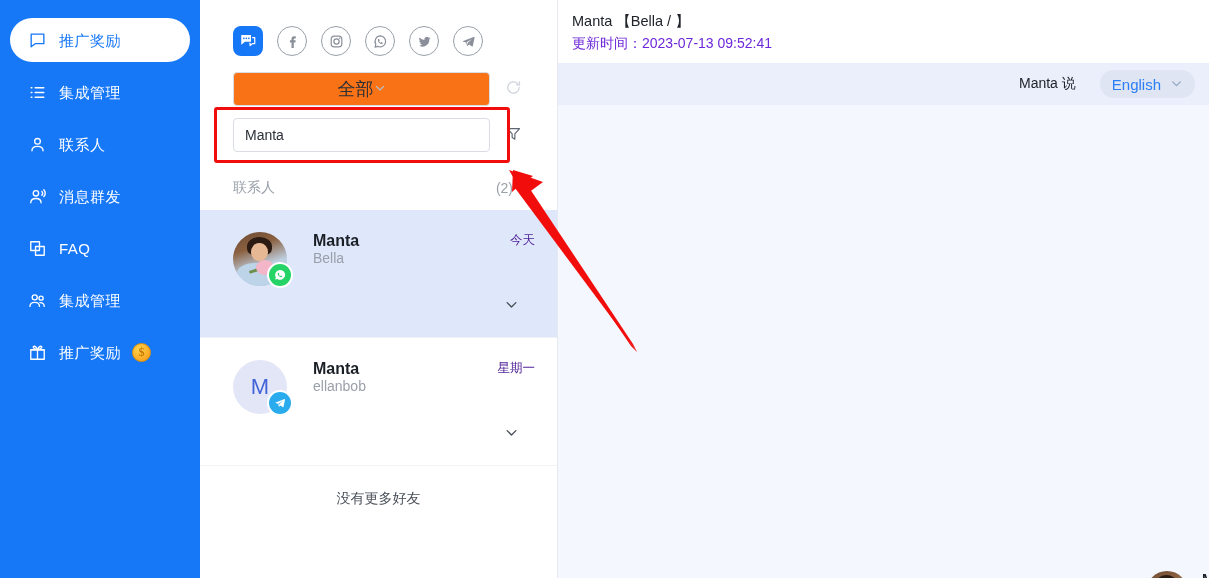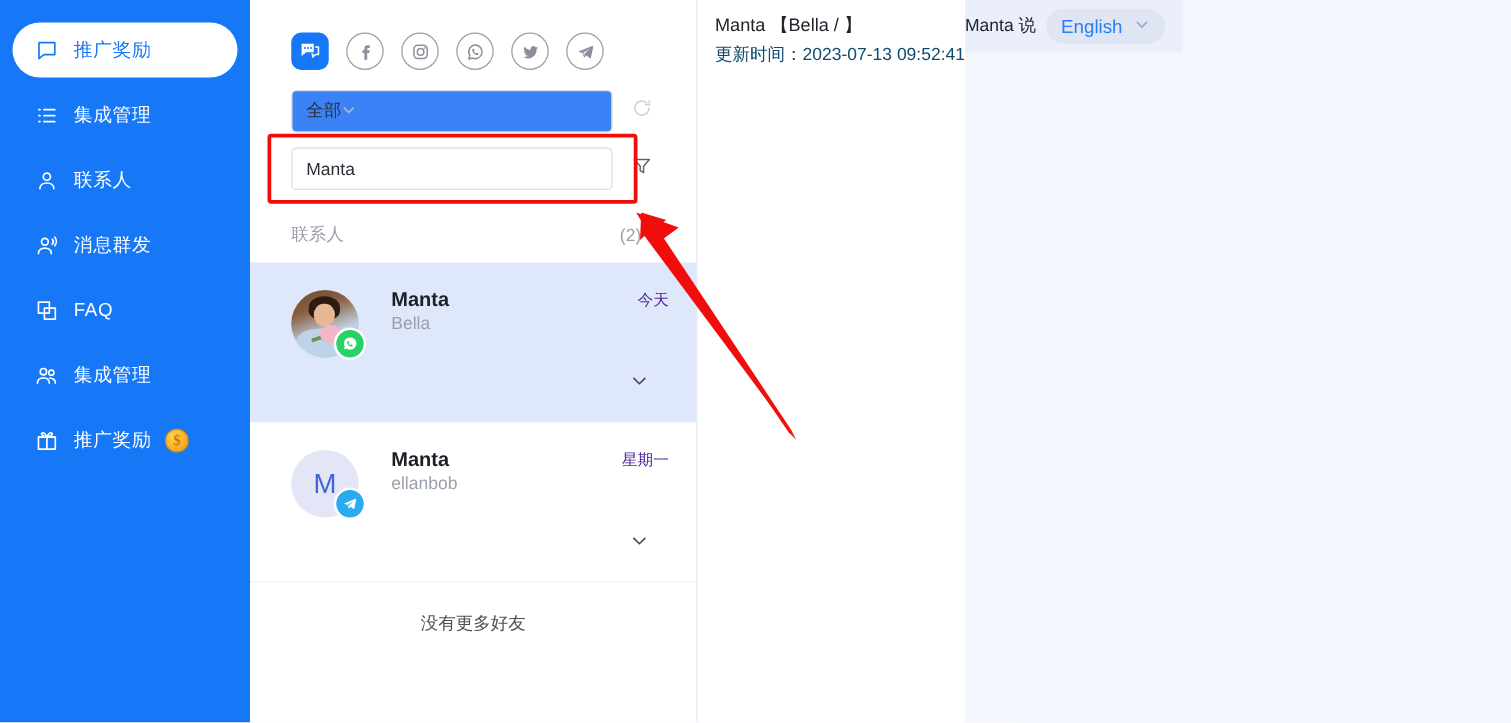--- a/index.html
+++ b/index.html
@@ -69,23 +69,23 @@
   }
   .chan.active {
     background: #1677f7; border: none; border-radius: 8px;
     color: #ffffff; width: 30px; height: 30px;
   }
   .filters { padding: 16px 33px 0 33px; }
   .row-select { display: flex; align-items: center; gap: 12px; }
   .select-box {
     flex: 1; height: 34px;
     border: 1px solid #d9dde3; border-radius: 4px;
-    display: flex; align-items: center; justify-content: flex-start;
-    padding: 0 11px; font-size: 14px; color: #2b2f36;
-    background: #3b82f6; cursor: pointer;
+    display: flex; align-items: center; justify-content: center;
+    padding: 0 11px; font-size: 18px; color: #2b2f36;
+    background: #f97316; cursor: pointer;
   }
   .chev { color: #b6bbc3; font-size: 11px; line-height: 1; }
   .icon-btn { width: 22px; cursor: pointer; display: flex; align-items: center; justify-content: center; }
 
   .search-wrap { position: relative; margin-top: 12px; }
   .row-search { display: flex; align-items: center; gap: 12px; }
   .search-box {
     flex: 1; height: 34px;
     border: 1px solid #d9dde3; border-radius: 4px;
     display: flex; align-items: center;
@@ -139,28 +139,28 @@
   .c-name { font-size: 16px; font-weight: bold; color: #1b1f26; }
   .c-time { font-size: 12.5px; color: #4c1d95; padding-right: 10px; }
   .c-sub { font-size: 14px; color: #9aa0aa; }
   .c-chev {
     position: absolute; right: 38px; bottom: 22px;
     color: #4a5059; font-size: 13px;
   }
   .nomore { text-align: center; font-size: 14px; color: #4a5059; padding-top: 24px; }
 
   
-  .chat { flex: 1; height: 578px; background: #f4f7fd; display: flex; }
+  .chat { flex: 1; height: 578px; background: #f4f7fd; display: flex; flex-direction: column; }
   .chat-head { background: #ffffff; padding: 10px 0 9px 14px; }
   .chat-title { font-size: 14.5px; color: #20242b; line-height: 22px; }
-  .chat-sub { font-size: 14px; color: #0c4a6e; line-height: 22px; }
+  .chat-sub { font-size: 14px; color: #6d28d9; line-height: 22px; }
   .lang-bar {
     background: #eaeffb; height: 42px;
     display: flex; align-items: center; justify-content: flex-end;
-    padding-right: 14px; gap: 8px;
+    padding-right: 14px; gap: 24px;
   }
   .lang-who { font-size: 14px; color: #20242b; }
   .lang-pill {
     background: #dfe5f2; border-radius: 16px; height: 28px;
     display: flex; align-items: center; gap: 9px;
     padding: 0 12px; color: #2b7ef5; font-size: 15px; cursor: pointer;
   }
   .chat-body { flex: 1; position: relative; }
   .msg { position: absolute; left: 588px; top: 466px; display: flex; }
   .msg-av { width: 42px; height: 42px; flex: 0 0 42px; }

